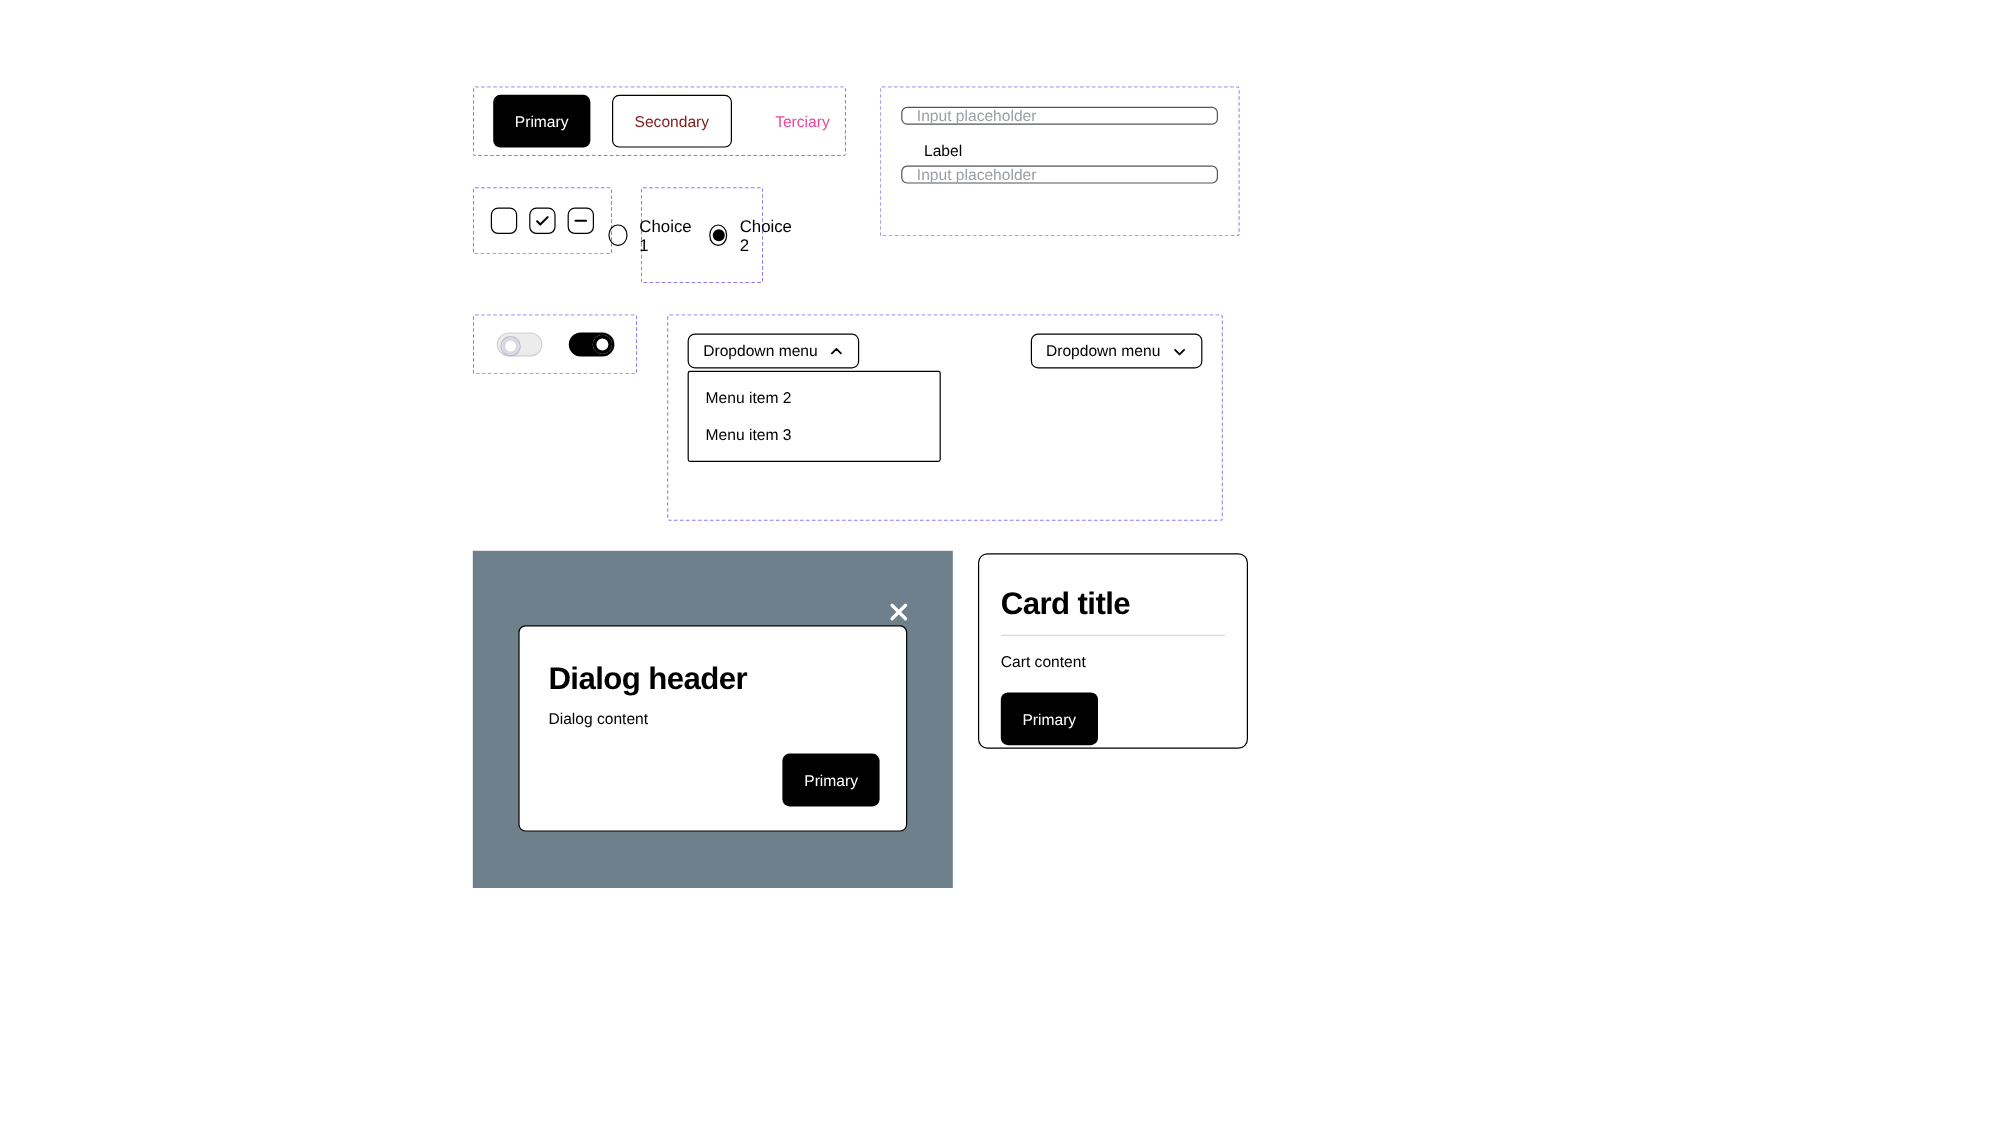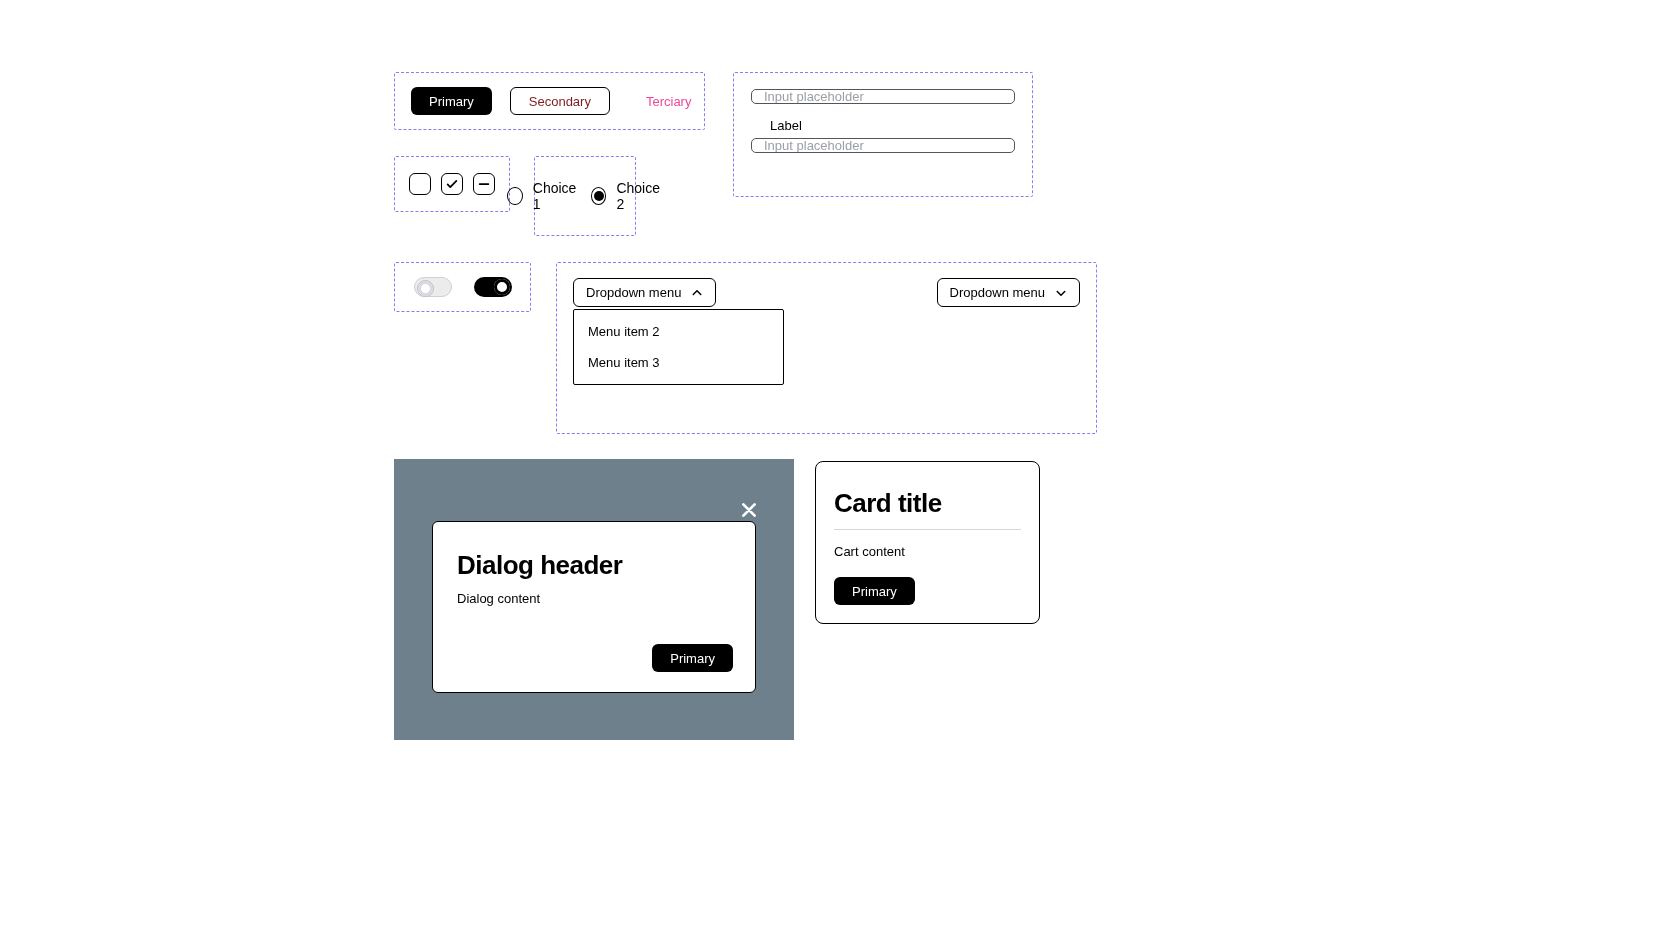--- a/index.html
+++ b/index.html
@@ -16,21 +16,21 @@
   .dashed {
     border: 1.5px dashed #8b7cf0;
     border-radius: 2px;
     position: absolute;
   }
   
   .btn {
     display: inline-flex;
     align-items: center;
     justify-content: center;
-    height: 28px;
+    height: 44px;
     padding: 0 18px;
     font-size: 13px;
     cursor: pointer;
     border-radius: 6px;
   }
   .btn-primary { background: #000; color: #fff; border: none; }
   .btn-secondary { background: #fff; color: #7f1d1d; border: 1px solid #000; }
   .btn-terciary { background: transparent; border: none; color: #ec4899; }
   
   .cb {
@@ -143,21 +143,21 @@
   <input class="text-input" placeholder="Input placeholder" style="">
   <div class="field-label" style="margin-top:14px;margin-left:19px;">Label</div>
   <input class="text-input" placeholder="Input placeholder" style="">
 </div>
 
 <div class="dashed" style="left:394px; top:262px; width:137px; height:50px; display:flex; align-items:center; justify-content:center; gap:22px;">
   <span class="toggle toggle-off"></span>
   <span class="toggle toggle-on"></span>
 </div>
 
-<div class="dashed" style="left:556px; top:262px; width:541px; height:172px;">
+<div class="dashed" style="left:556px; top:262px; width:463px; height:172px;">
 
   <div class="dd" style="position:absolute; left:16px; top:15px;">
     <span>Dropdown menu</span>
     <svg class="chev" viewBox="0 0 16 16">
         <path d="M3 10l5-5 5 5" fill="none" stroke="#000" stroke-width="2" stroke-linecap="round" stroke-linejoin="round"></path>
       </svg>
   </div>
   <div class="dd-menu" style="left:16px; top:46px; width:211px;">
     <div class="dd-item">Menu item 2</div>
     <div class="dd-item">Menu item 3</div>

